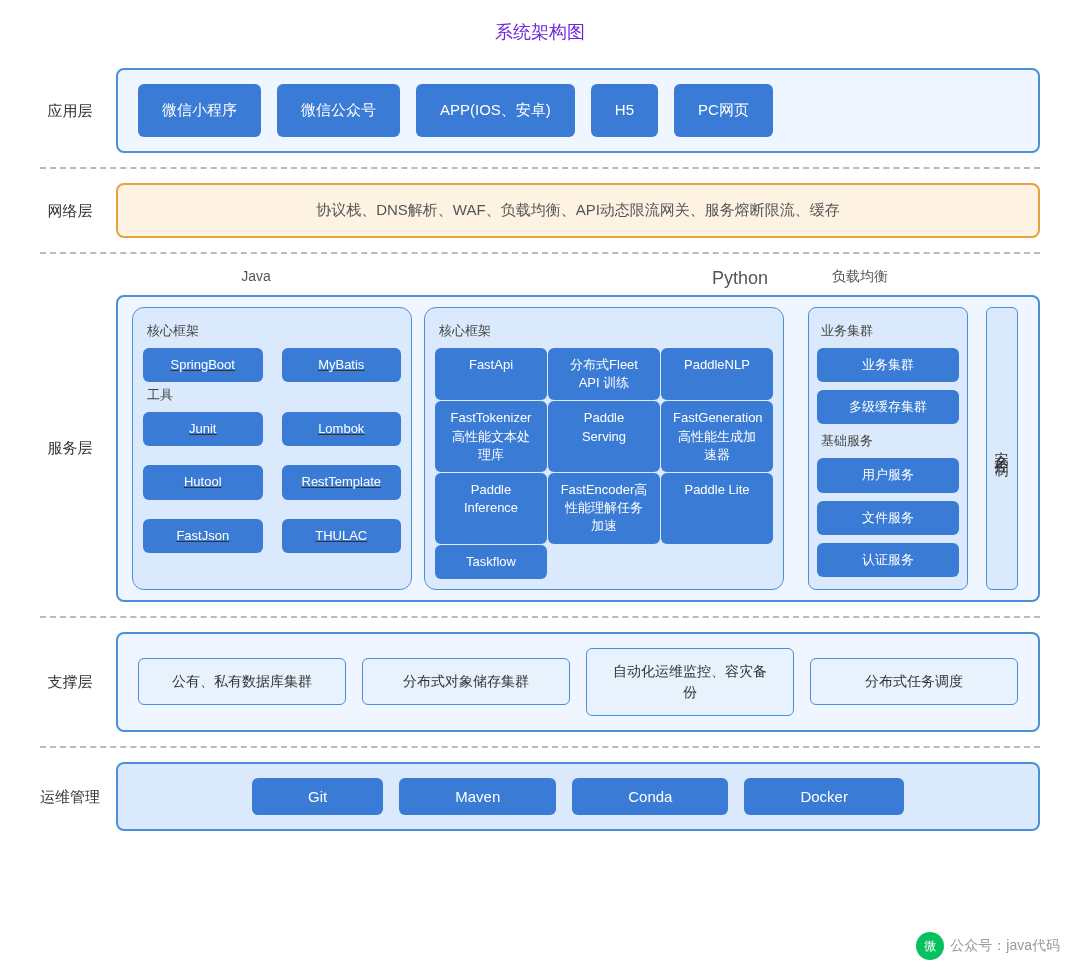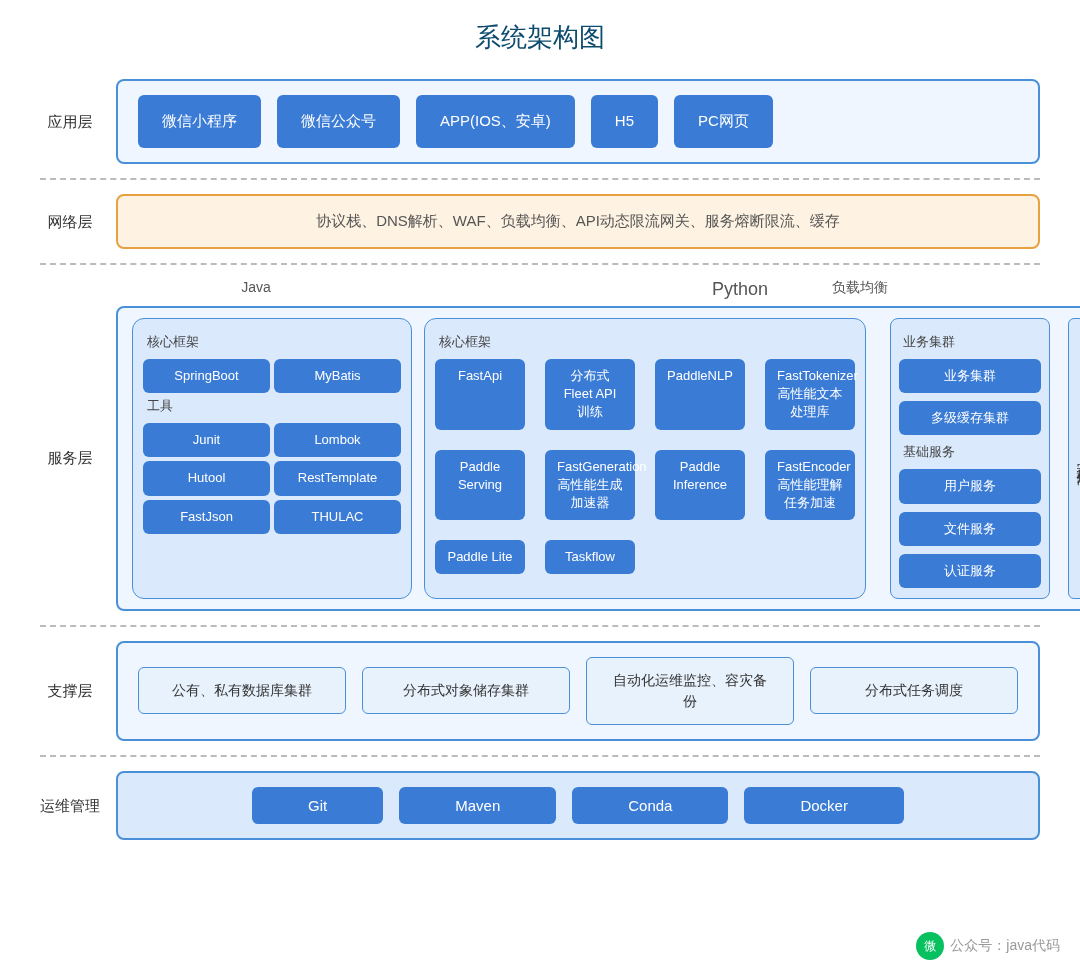--- a/index.html
+++ b/index.html
@@ -6,24 +6,24 @@
     body {
       font-family: "PingFang SC", "Microsoft YaHei", "SimHei", sans-serif;
       background: #fff;
       width: 1080px;
       min-height: 976px;
       padding: 20px 40px;
       color: #333;
     }
     .page-title {
       text-align: center;
-      font-size: 26px;
+      font-size: 18px;
       font-weight: 500;
       margin-bottom: 24px;
-      color: #0c4a6e;
+      color: #6d28d9;
     }
     
     .layer-row {
       display: flex;
       align-items: center;
       margin-bottom: 10px;
     }
     .layer-label {
       width: 60px;
       min-width: 60px;
@@ -105,40 +105,41 @@
     .inner-section-label {
       font-size: 13px;
       color: #444;
       margin-bottom: 8px;
       margin-top: 4px;
       text-align: left;
       padding-left: 4px;
     }
     .btn-grid {
       display: flex;
-      gap: 4px;
+      gap: 19px;
       flex-wrap: wrap;
+      text-decoration: underline;
     }
     .inner-blue-btn {
       background: #3a7bd5;
       color: #fff;
       border-radius: 6px;
       padding: 8px 12px;
       font-size: 13px;
       font-weight: 500;
       text-align: center;
       flex: 1;
       min-width: 90px;
       line-height: 1.4;
     }
     
     .py-grid {
       display: grid;
-      grid-template-columns: 1fr 1fr 1fr 1fr;
-      gap: 20px;
+      grid-template-columns: 1fr 1fr 1fr;
+      gap: 1px;
       margin-bottom: 0;
     }
     
     .cluster-inner-box {
       border: 1.5px solid #4a90d9;
       border-radius: 8px;
       background: #daeafc;
       padding: 10px 8px;
       flex: 1;
     }

